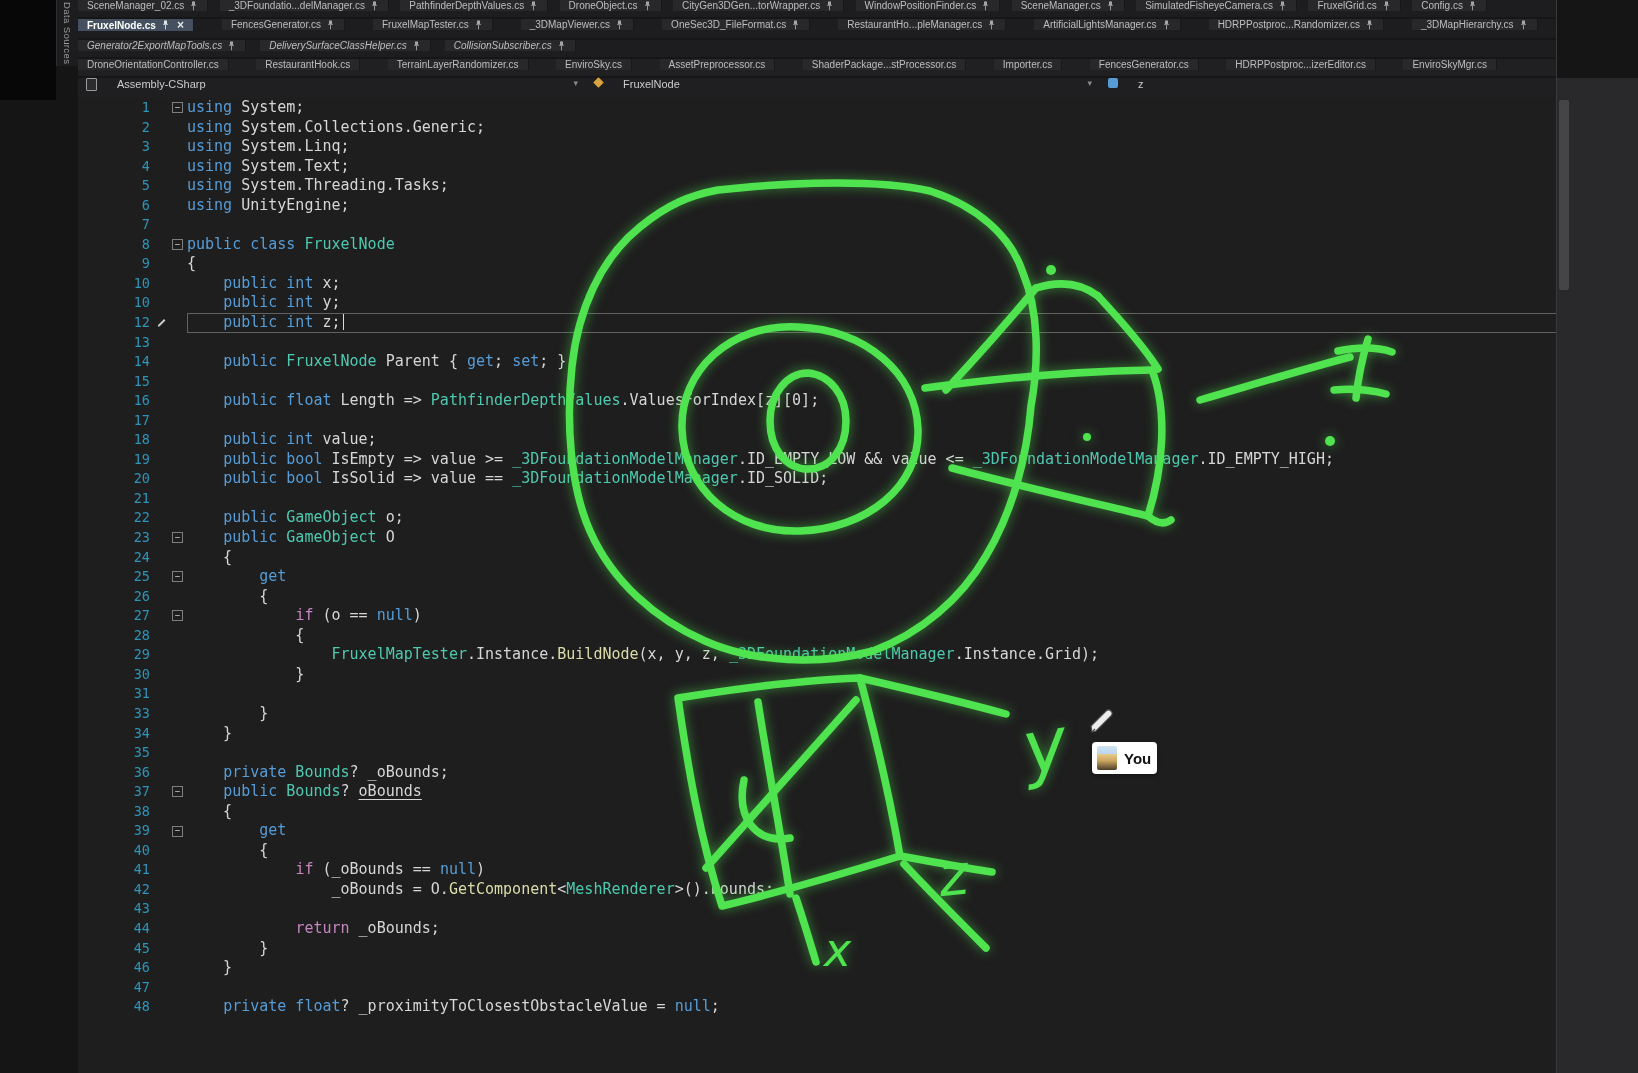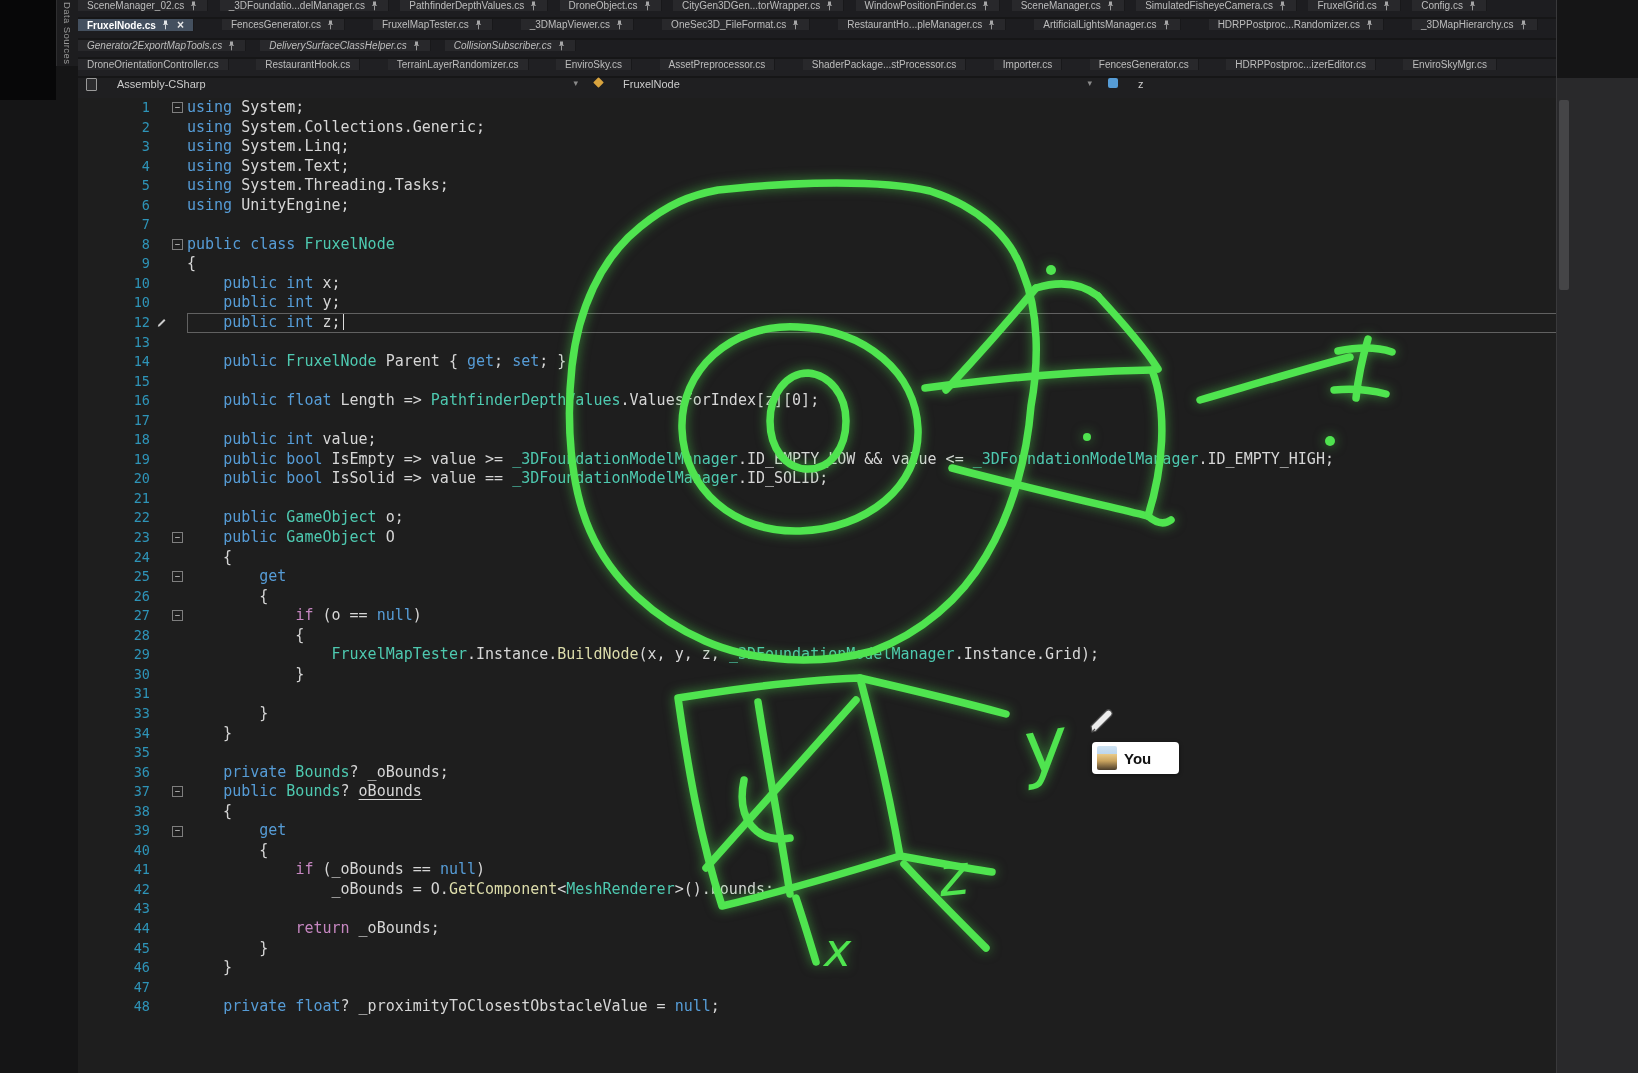--- a/index.html
+++ b/index.html
@@ -60,21 +60,21 @@
 
   
   .annot{position:absolute;left:0;top:0;z-index:40;pointer-events:none;
          filter:drop-shadow(0 0 6px rgba(79,228,79,.55));}
   .annot .stroke{stroke:var(--c-annotation,#4fe44f);fill:none;stroke-width:7.5;stroke-linecap:round;stroke-linejoin:round;}
   .annot .dot{fill:var(--c-annotation,#4fe44f);stroke:none;}
   .annot text{fill:var(--c-annotation,#4fe44f);font-family:"DejaVu Sans",sans-serif;font-style:italic;}
 
   .cursor-wrap{position:absolute;left:1086px;top:706px;z-index:45;}
   .you-tag{position:absolute;left:6px;top:36px;display:flex;align-items:center;gap:7px;background:#ffffff;
-           border-radius:4px;padding:4px 28px 4px 5px;box-shadow:0 1px 4px rgba(0,0,0,.45);}
+           border-radius:4px;padding:4px 6px 4px 5px;box-shadow:0 1px 4px rgba(0,0,0,.45);}
   .you-tag .avatar{width:20px;height:24px;border-radius:2px;flex:0 0 auto;
            background:linear-gradient(180deg,#cfe3f2 0%,#bcd6ee 34%,#e8c987 35%,#caa45f 62%,#4a3c2a 100%);}
   .you-tag .lbl{font-size:15px;font-weight:bold;color:#111111;font-family:"Liberation Sans",sans-serif;}
 </style>
 </head>
 <body>
 
 <div class="screen">
 
   <div class="left-strip">

